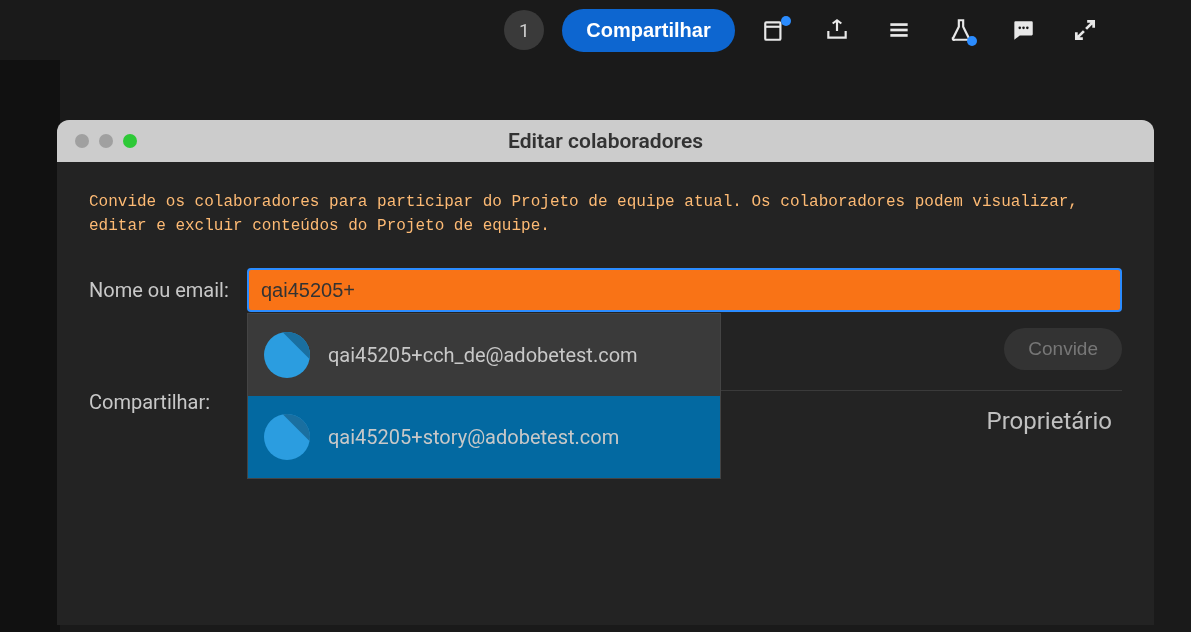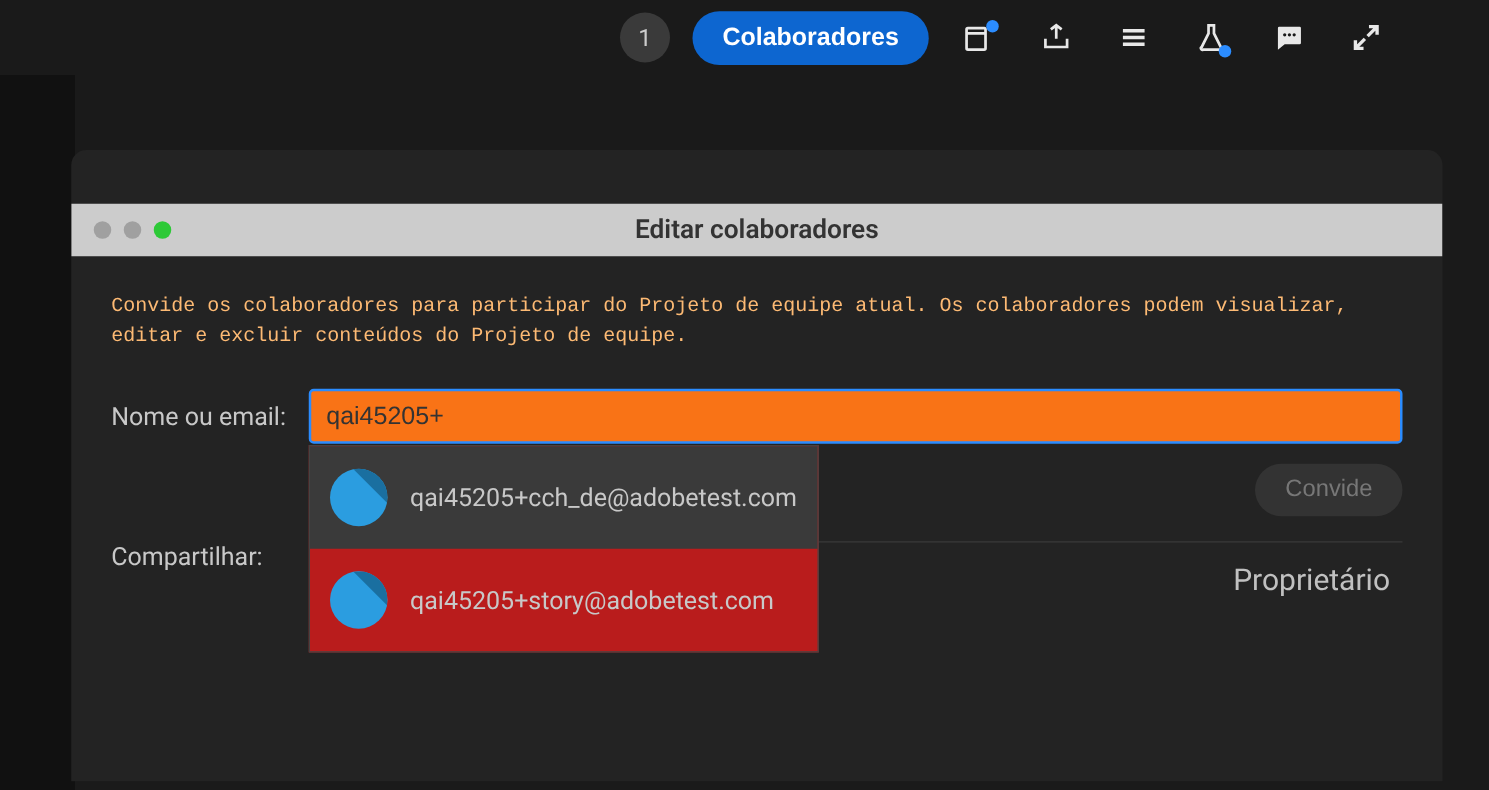--- a/index.html
+++ b/index.html
@@ -83,21 +83,20 @@
       background: #232323;
       border-radius: 12px 12px 0 0;
       overflow: hidden;
     }
     .titlebar {
       height: 42px;
       background: #cccccc;
       display: flex;
       align-items: center;
       position: relative;
-      margin-top: 43px;
     }
     .traffic {
       display: flex;
       gap: 10px;
       margin-left: 18px;
     }
     .traffic-dot {
       width: 14px;
       height: 14px;
       border-radius: 50%;
@@ -146,22 +145,22 @@
       border-radius: 4px;
       padding: 0 12px;
       font-size: 20px;
       color: #333;
       outline: none;
     }
     .dropdown {
       position: absolute;
       top: 45px;
       left: 0;
-      width: 408px;
-      background: #b91c1c;
+      width: 474px;
+      background: #0369a1;
       border: 1px solid #444;
       z-index: 5;
     }
     .dropdown-item {
       display: flex;
       align-items: center;
       gap: 18px;
       padding: 18px 16px;
       cursor: pointer;
     }
@@ -224,21 +223,21 @@
       padding-right: 10px;
     }
   </style>
 </head>
 <body>
 
 <div class="topbar">
   <div class="topbar-badge">
     <span>1</span>
   </div>
-  <button class="share-btn">Colaboradores</button>
+  <button class="share-btn">Compartilhar</button>
   <div class="topbar-icon">
     <svg viewBox="0 0 24 24" fill="none" stroke="currentColor" stroke-width="2">
         <rect x="3" y="5" width="14" height="16" rx="1"></rect>
         <line x1="3" y1="9" x2="17" y2="9"></line>
       </svg>
     <span class="dot-blue"></span>
   </div>
   <div class="topbar-icon">
     <svg viewBox="0 0 24 24" fill="none" stroke="currentColor" stroke-width="2">
         <path d="M12 3v10M8 6l4-3 4 3M4 13v6h16v-6"></path>

